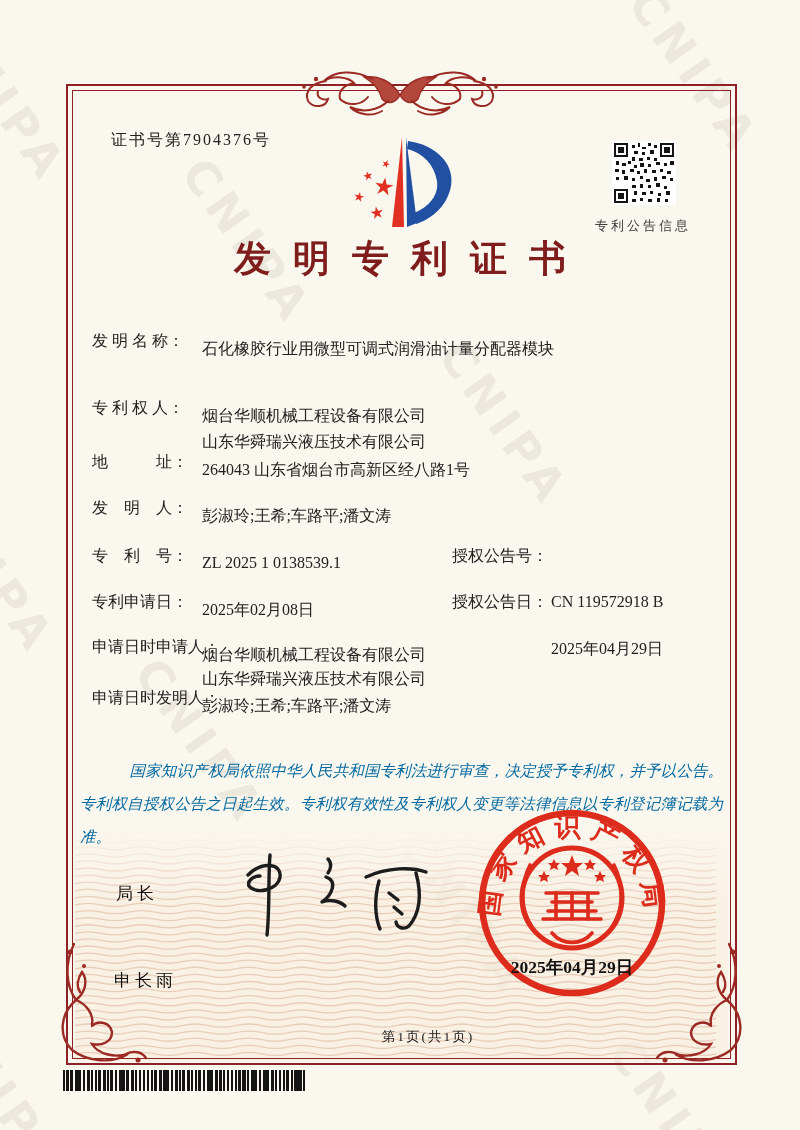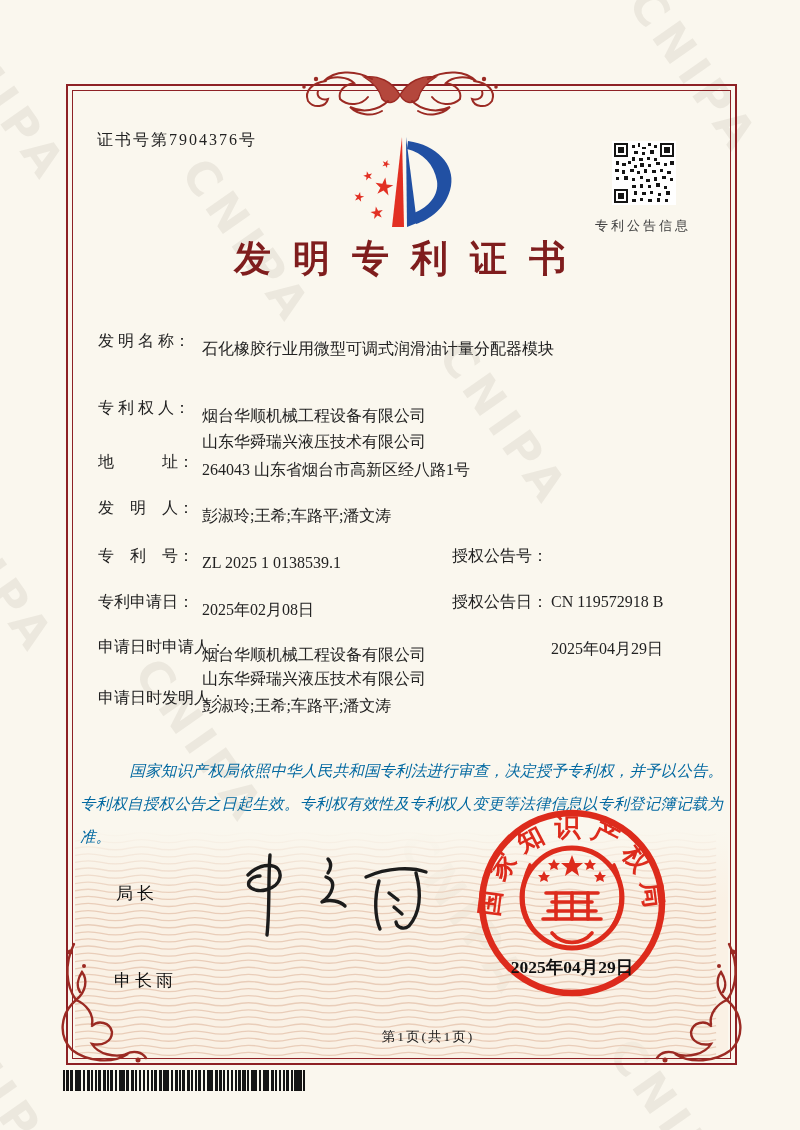--- a/index.html
+++ b/index.html
@@ -20,29 +20,29 @@
   
   .frame-outer{left:66px;top:84px;width:671px;height:981px;box-sizing:border-box;
       border:2.5px solid #8e2125;z-index:2;}
   .frame-inner{left:72px;top:90px;width:659px;height:969px;box-sizing:border-box;
       border:1px solid #8e2125;z-index:2;}
 
   .orn{z-index:2;}
 
   .content{z-index:3;}
 
-  .cert-no{left:97px;top:130px;font-size:16px;letter-spacing:2px;z-index:3;}
+  .cert-no{left:111px;top:130px;font-size:16px;letter-spacing:2px;z-index:3;}
   .logo{left:336px;top:131px;z-index:3;}
   .qr{left:612px;top:141px;z-index:3;}
   .qr-label{left:595px;top:217px;font-size:13px;letter-spacing:3px;color:#404040;z-index:3;}
   .title{left:0;top:234px;width:100%;text-align:center;font-size:37px;font-weight:bold;
       letter-spacing:22px;text-indent:22px;color:#7f1d1d;z-index:3;}
 
   .row{position:absolute;font-size:16px;white-space:nowrap;z-index:3;}
-  .lab{position:absolute;left:98px;text-align:center;}
+  .lab{position:absolute;left:92px;text-align:center;}
   .val{position:absolute;left:202px;margin-top:8px;}
   .lab2{position:absolute;left:452px;}
   .val2{position:absolute;left:551px;margin-top:47px;}
 
   .legal{left:80px;top:754px;width:643px;font-size:15.5px;font-style:italic;
       line-height:33px;text-indent:3.2em;text-align:justify;color:#0369a1;z-index:3;}
 
   .signer{font-family:"Liberation Sans","DejaVu Sans",sans-serif;font-size:17px;
       letter-spacing:4px;color:#111;z-index:3;}
   .signer-title{left:116px;top:882px;}

